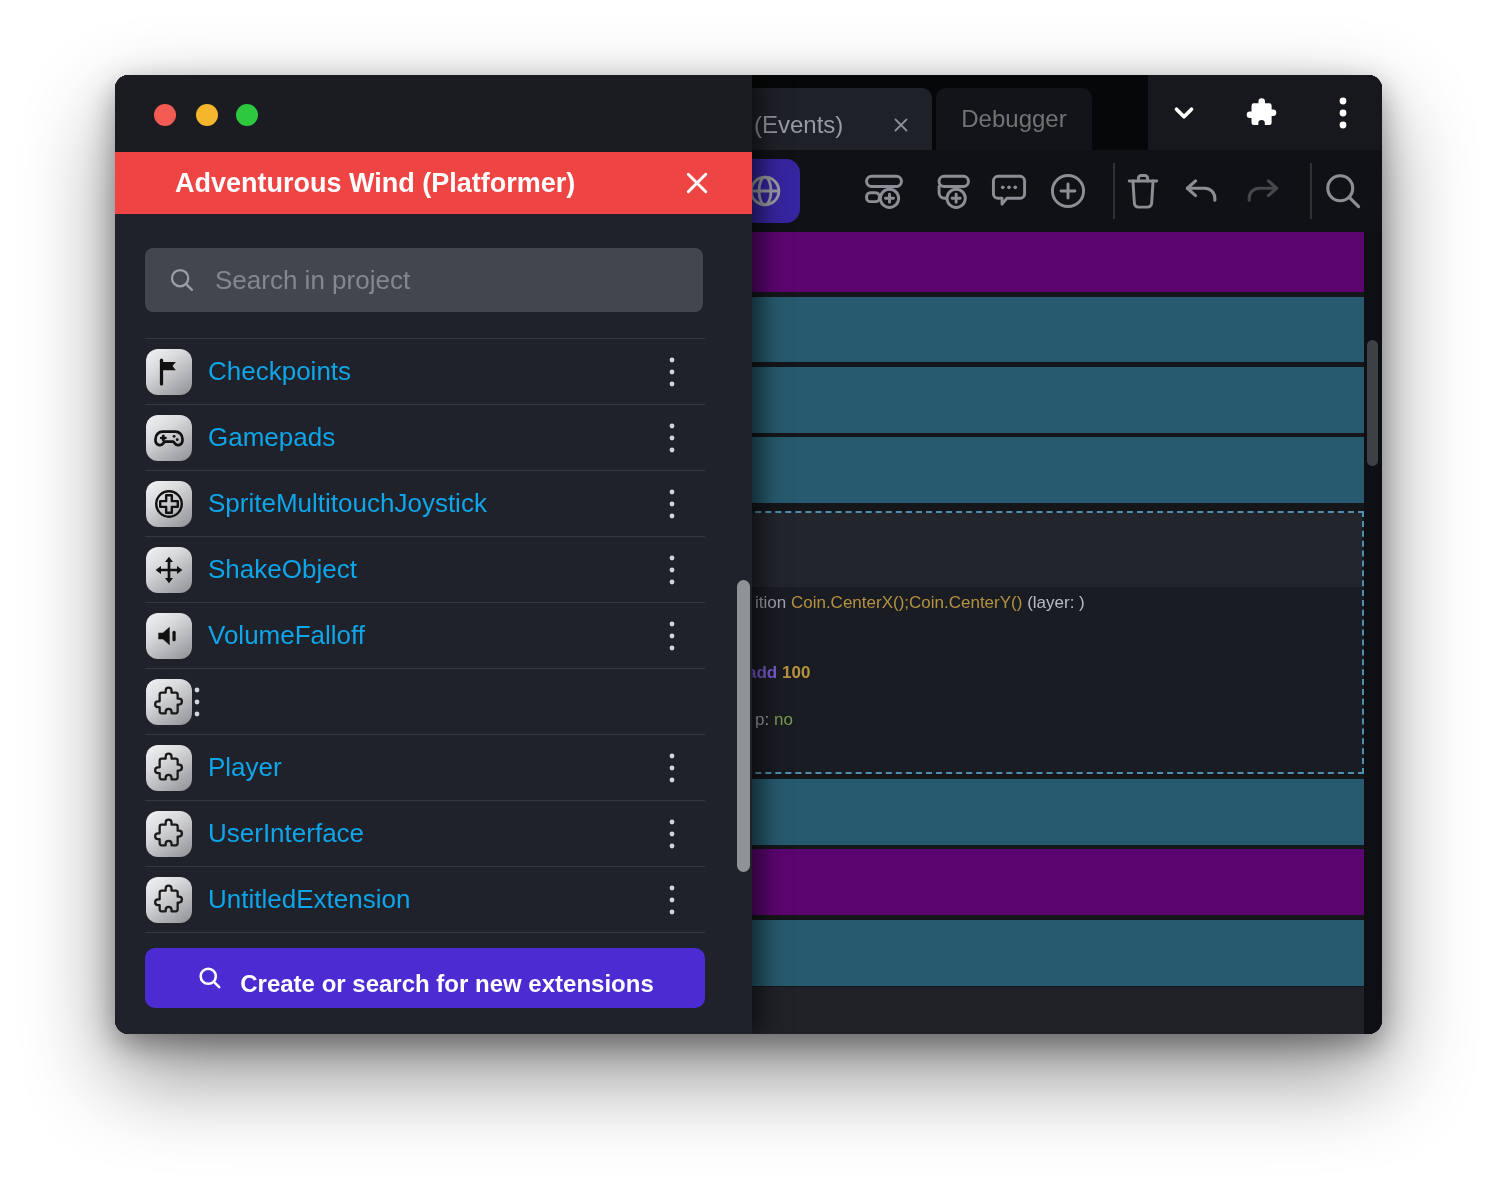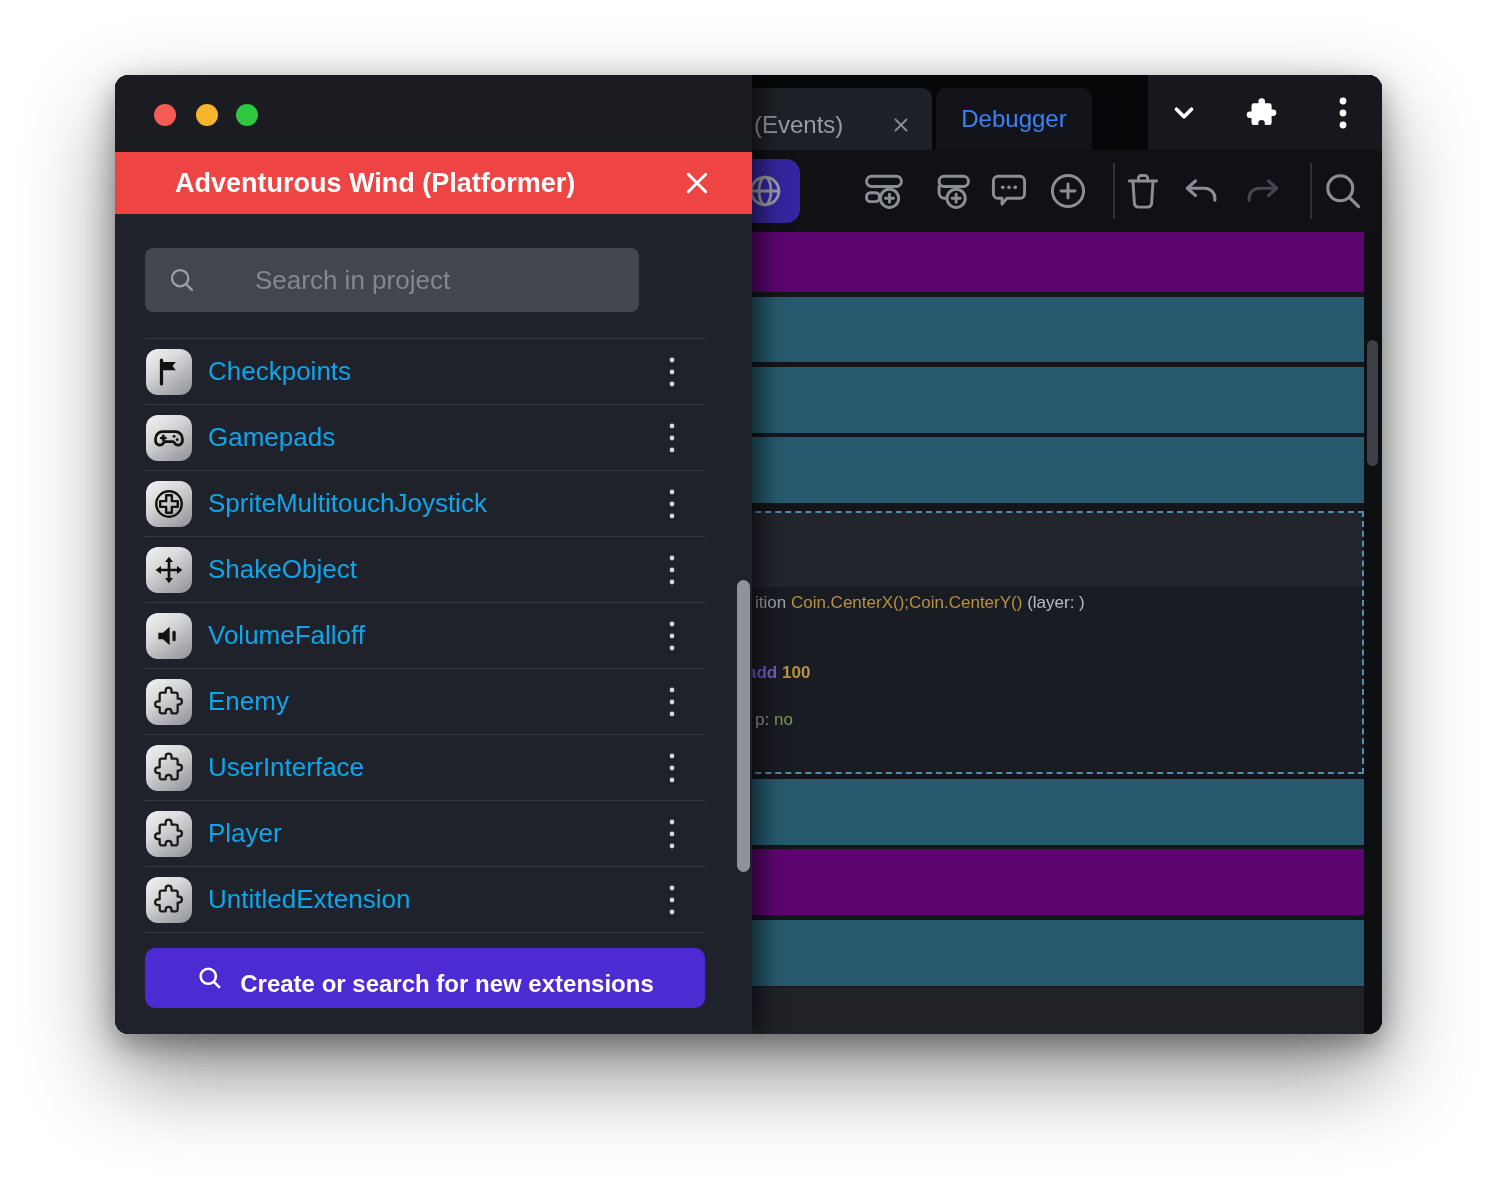--- a/index.html
+++ b/index.html
@@ -10,21 +10,21 @@
   
   .right{position:absolute;inset:0;z-index:1;background:#060708;}
   .tabstrip{position:absolute;left:0;top:0;right:0;height:75px;background:#060708;}
   .tab-events{position:absolute;left:615px;top:13px;width:202px;height:73px;background:#1e2127;
               border-radius:10px 10px 0 0;display:flex;align-items:center;justify-content:space-between;
               padding:0 20px 0 24px;box-sizing:border-box;}
   .tab-events .lbl{color:#989ba2;font-size:24px;}
   .tab-close{width:22px;height:22px;color:#8b8e94;flex:0 0 auto;}
   .tab-debugger{position:absolute;left:821px;top:13px;width:156px;height:62px;background:#121419;
                 border-radius:10px 10px 0 0;display:flex;align-items:center;justify-content:center;}
-  .tab-debugger .lbl{color:#3b82f6;font-size:24px;}
+  .tab-debugger .lbl{color:#737373;font-size:24px;}
   .topstrip{position:absolute;left:1033px;top:0;width:234px;height:75px;background:#17181d;}
   .topstrip .ico{position:absolute;top:50%;transform:translate(-50%,-50%);color:#ffffff;}
   .ico-chevron{left:36px;width:30px;height:30px;}
   .ico-puzzle-white{left:114px;width:34px;height:34px;}
   .ico-kebab-white{left:195px;width:10px;height:34px;}
 
   .toolbar{position:absolute;left:0;top:75px;right:0;height:82px;background:#0f1115;}
   .tool-globe{position:absolute;left:615px;top:9px;width:70px;height:64px;background:#35259e;border-radius:14px;
               display:flex;align-items:center;justify-content:center;color:#9a9da1;}
   .tbtn{position:absolute;top:50%;transform:translate(-50%,-50%);width:44px;height:44px;color:#8b8e94;}
@@ -56,22 +56,22 @@
           box-shadow:10px 0 22px rgba(0,0,0,.55);}
   .dlg-titlebar{position:absolute;left:0;top:0;right:0;height:77px;background:#1a1c22;}
   .tl{position:absolute;top:29px;width:22px;height:22px;border-radius:50%;}
   .tl-red{left:39px;background:#f45b52;}
   .tl-yellow{left:81px;background:#f5b52d;}
   .tl-green{left:121px;background:#2dc83f;}
   .dlg-header{position:absolute;left:0;top:77px;right:0;height:62px;background:#ef4444;
               display:flex;align-items:center;padding-left:32px;}
   .dlg-title{color:#ffffff;font-size:27px;font-weight:700;padding-left:28px;}
   .dlg-close{position:absolute;right:40px;top:16px;width:30px;height:30px;color:#ffffff;cursor:pointer;}
-  .searchbox{position:absolute;left:30px;top:173px;width:494px;height:64px;background:#43464e;border-radius:8px;
-             display:flex;align-items:center;box-sizing:border-box;padding-left:22px;gap:40px;}
+  .searchbox{position:absolute;left:30px;top:173px;width:558px;height:64px;background:#43464e;border-radius:8px;
+             display:flex;align-items:center;box-sizing:border-box;padding-left:22px;}
   .searchbox svg{color:#9ba0a7;width:30px;height:30px;flex:0 0 auto;}
   .searchbox input{flex:1;background:transparent;border:none;outline:none;color:#d6d8dc;
                    font-size:26px;font-family:"Liberation Sans",sans-serif;padding-left:18px;}
   .searchbox input::placeholder{color:#84878f;opacity:1;}
   .list{position:absolute;left:30px;top:263px;width:560px;border-top:1px solid #343842;}
   .lrow{position:relative;height:65px;border-bottom:1px solid #343842;display:flex;align-items:center;cursor:pointer;}
   .licon{width:46px;height:46px;border-radius:12px;margin-left:1px;flex:0 0 auto;
          background:linear-gradient(145deg,#f2f3f4 0%,#d9dadc 35%,#8e9094 100%);
          display:flex;align-items:center;justify-content:center;}
   .lrow .lbl{color:#0ea5e9;font-size:26px;font-weight:500;padding-left:16px;flex:1;}
@@ -295,49 +295,48 @@
               <circle cx="5" cy="29" r="2.4"></circle>
             </svg>
         </div>
 
         <div class="lrow">
           <span class="licon">
             <svg width="32" height="32" viewBox="0 0 24 24" fill="none" stroke="#1a1a1a" stroke-width="1.7" stroke-linejoin="round">
                 <path d="M9.5 3.5a2.2 2.2 0 0 1 4.4 0V5H17a1.5 1.5 0 0 1 1.5 1.5V9.5h1a2.2 2.2 0 0 1 0 4.4h-1V19a1.5 1.5 0 0 1-1.5 1.5h-3.1v-1.2a2.2 2.2 0 0 0-4.4 0v1.2H6.5A1.5 1.5 0 0 1 5 19v-3.1H3.8a2.2 2.2 0 0 1 0-4.4H5V6.5A1.5 1.5 0 0 1 6.5 5h3Z"></path>
               </svg>
           </span>
-          <span class="lbl">Enemy</span>
           <svg class="lkebab" viewBox="0 0 10 34" fill="currentColor">
               <circle cx="5" cy="5" r="2.4"></circle>
               <circle cx="5" cy="17" r="2.4"></circle>
               <circle cx="5" cy="29" r="2.4"></circle>
             </svg>
         </div>
 
         <div class="lrow">
           <span class="licon">
             <svg width="32" height="32" viewBox="0 0 24 24" fill="none" stroke="#1a1a1a" stroke-width="1.7" stroke-linejoin="round">
                 <path d="M9.5 3.5a2.2 2.2 0 0 1 4.4 0V5H17a1.5 1.5 0 0 1 1.5 1.5V9.5h1a2.2 2.2 0 0 1 0 4.4h-1V19a1.5 1.5 0 0 1-1.5 1.5h-3.1v-1.2a2.2 2.2 0 0 0-4.4 0v1.2H6.5A1.5 1.5 0 0 1 5 19v-3.1H3.8a2.2 2.2 0 0 1 0-4.4H5V6.5A1.5 1.5 0 0 1 6.5 5h3Z"></path>
               </svg>
           </span>
-          <span class="lbl">UserInterface</span>
+          <span class="lbl">Player</span>
           <svg class="lkebab" viewBox="0 0 10 34" fill="currentColor">
               <circle cx="5" cy="5" r="2.4"></circle>
               <circle cx="5" cy="17" r="2.4"></circle>
               <circle cx="5" cy="29" r="2.4"></circle>
             </svg>
         </div>
 
         <div class="lrow">
           <span class="licon">
             <svg width="32" height="32" viewBox="0 0 24 24" fill="none" stroke="#1a1a1a" stroke-width="1.7" stroke-linejoin="round">
                 <path d="M9.5 3.5a2.2 2.2 0 0 1 4.4 0V5H17a1.5 1.5 0 0 1 1.5 1.5V9.5h1a2.2 2.2 0 0 1 0 4.4h-1V19a1.5 1.5 0 0 1-1.5 1.5h-3.1v-1.2a2.2 2.2 0 0 0-4.4 0v1.2H6.5A1.5 1.5 0 0 1 5 19v-3.1H3.8a2.2 2.2 0 0 1 0-4.4H5V6.5A1.5 1.5 0 0 1 6.5 5h3Z"></path>
               </svg>
           </span>
-          <span class="lbl">Player</span>
+          <span class="lbl">UserInterface</span>
           <svg class="lkebab" viewBox="0 0 10 34" fill="currentColor">
               <circle cx="5" cy="5" r="2.4"></circle>
               <circle cx="5" cy="17" r="2.4"></circle>
               <circle cx="5" cy="29" r="2.4"></circle>
             </svg>
         </div>
 
         <div class="lrow">
           <span class="licon">
             <svg width="32" height="32" viewBox="0 0 24 24" fill="none" stroke="#1a1a1a" stroke-width="1.7" stroke-linejoin="round">

